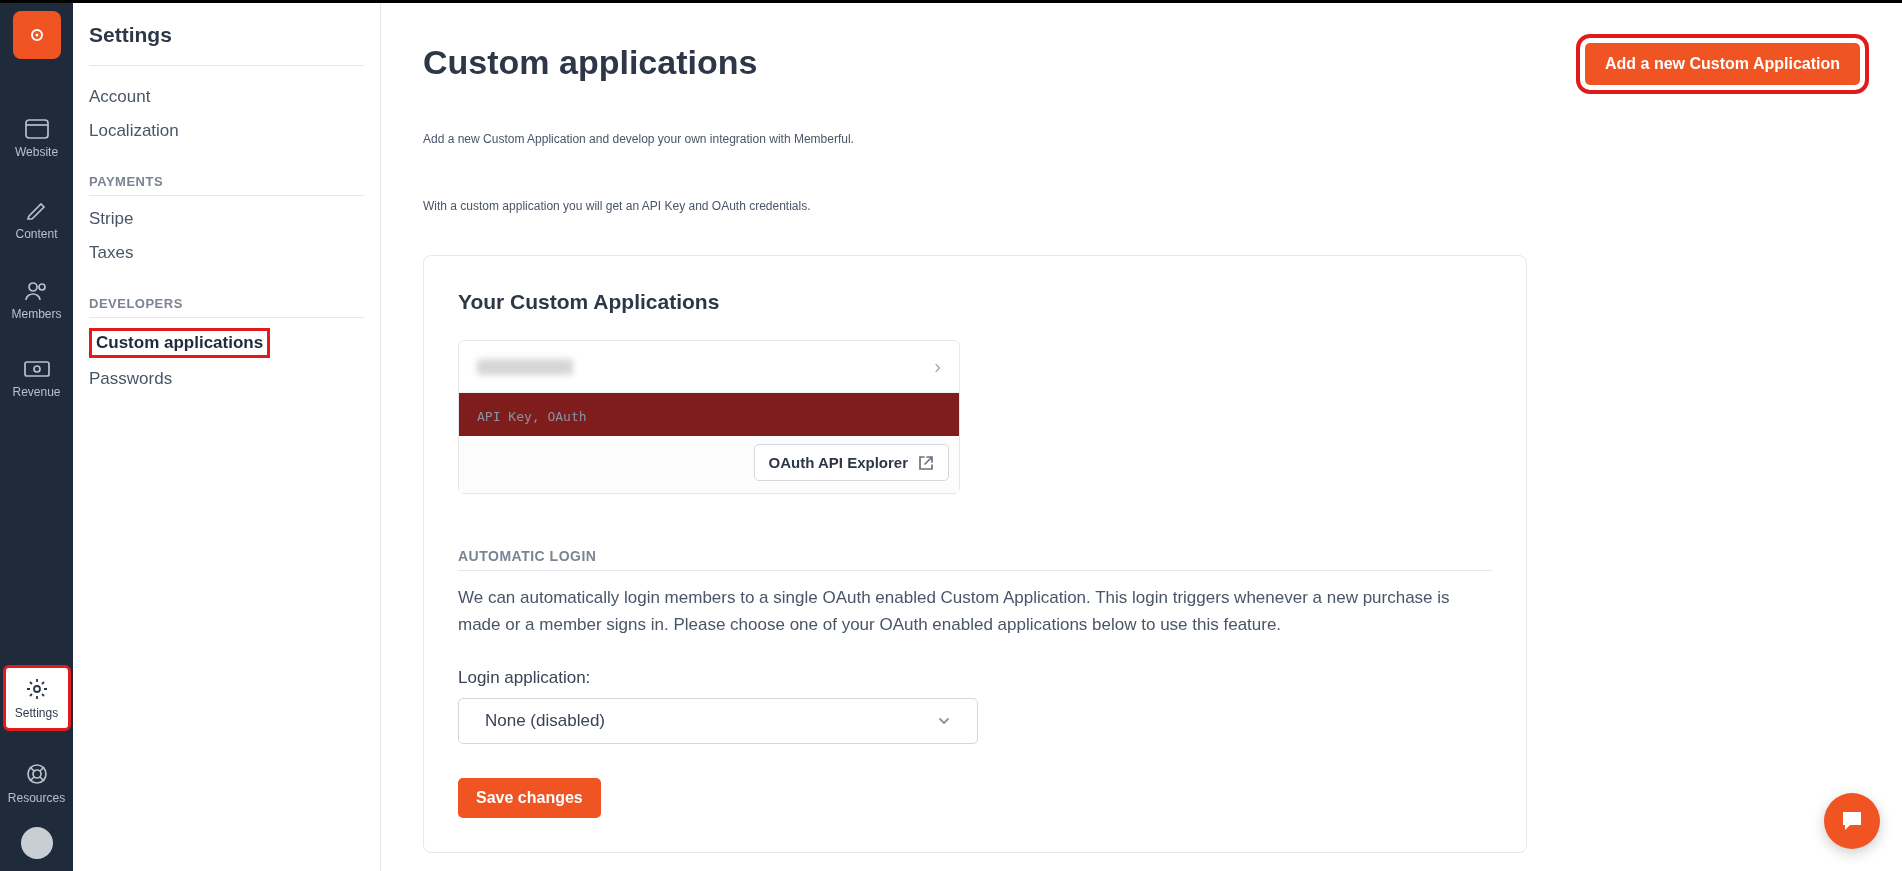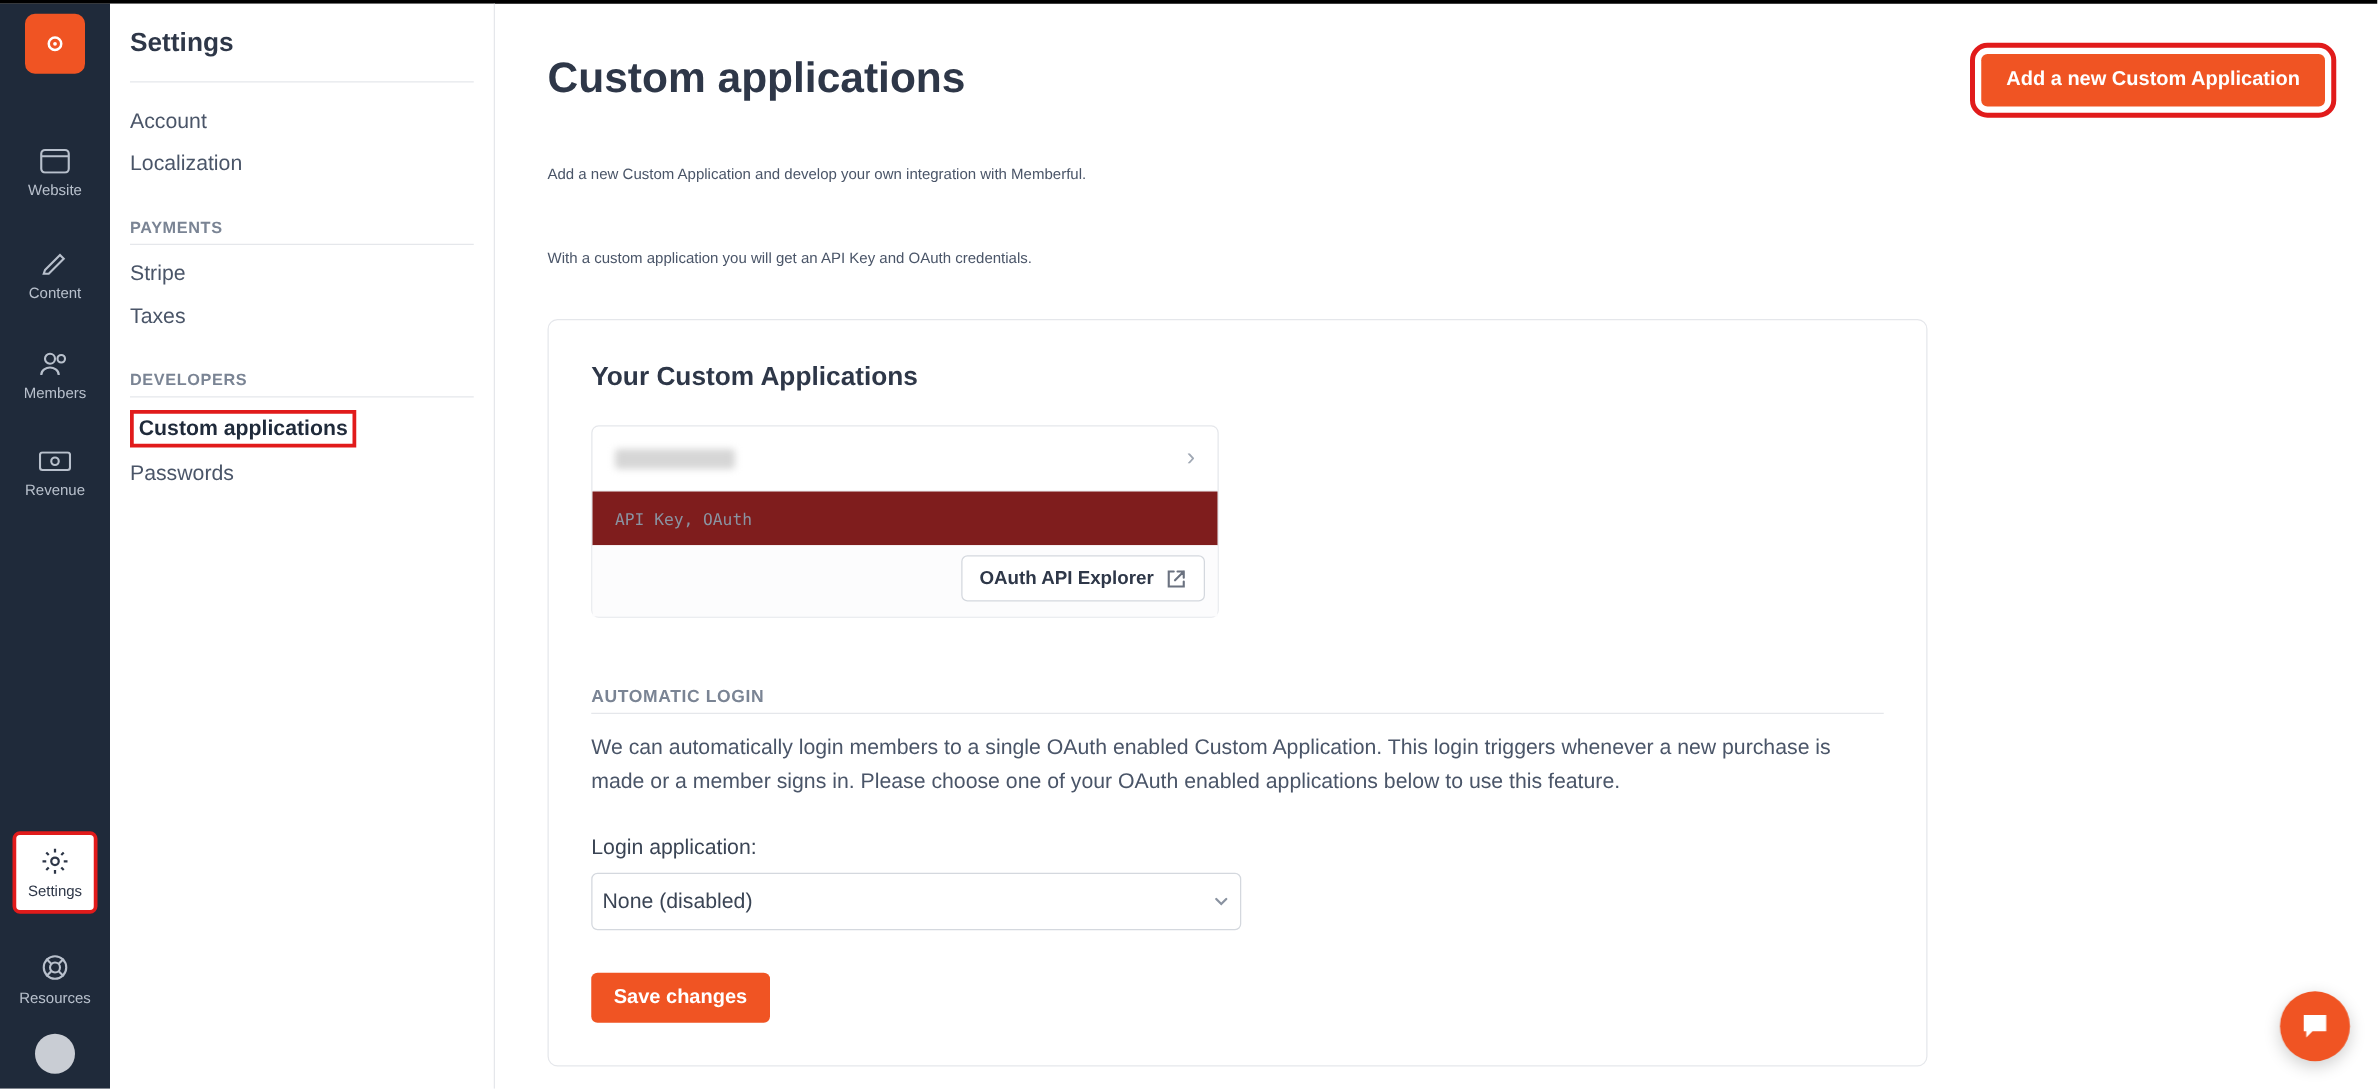--- a/index.html
+++ b/index.html
@@ -8,21 +8,21 @@
     background: #fff;
     color: #2e3748;
     width: 1902px;
     height: 871px;
     overflow: hidden;
   }
   .topbar { height: 3px; background: #000; width: 100%; }
   .app { display: flex; height: calc(871px - 3px); }
   
   .rail {
-    width: 88px;
+    width: 73px;
     background: #1f2a3a;
     display: flex;
     flex-direction: column;
     align-items: center;
     padding-top: 8px;
     position: relative;
   }
   .rail-logo {
     width: 48px; height: 48px;
     background: #f05423;
@@ -208,21 +208,21 @@
   }
   .field-label {
     font-size: 17px;
     color: #3a4454;
     margin-bottom: 10px;
   }
   .select {
     width: 520px;
     border: 1px solid #d4d8de;
     border-radius: 5px;
-    padding: 12px 8px;
+    padding: 12px 26px;
     font-size: 17px;
     color: #3a4454;
     display: flex;
     align-items: center;
     justify-content: space-between;
     cursor: pointer;
     margin-bottom: 34px;
   }
   .save-btn {
     background: #f05423;

